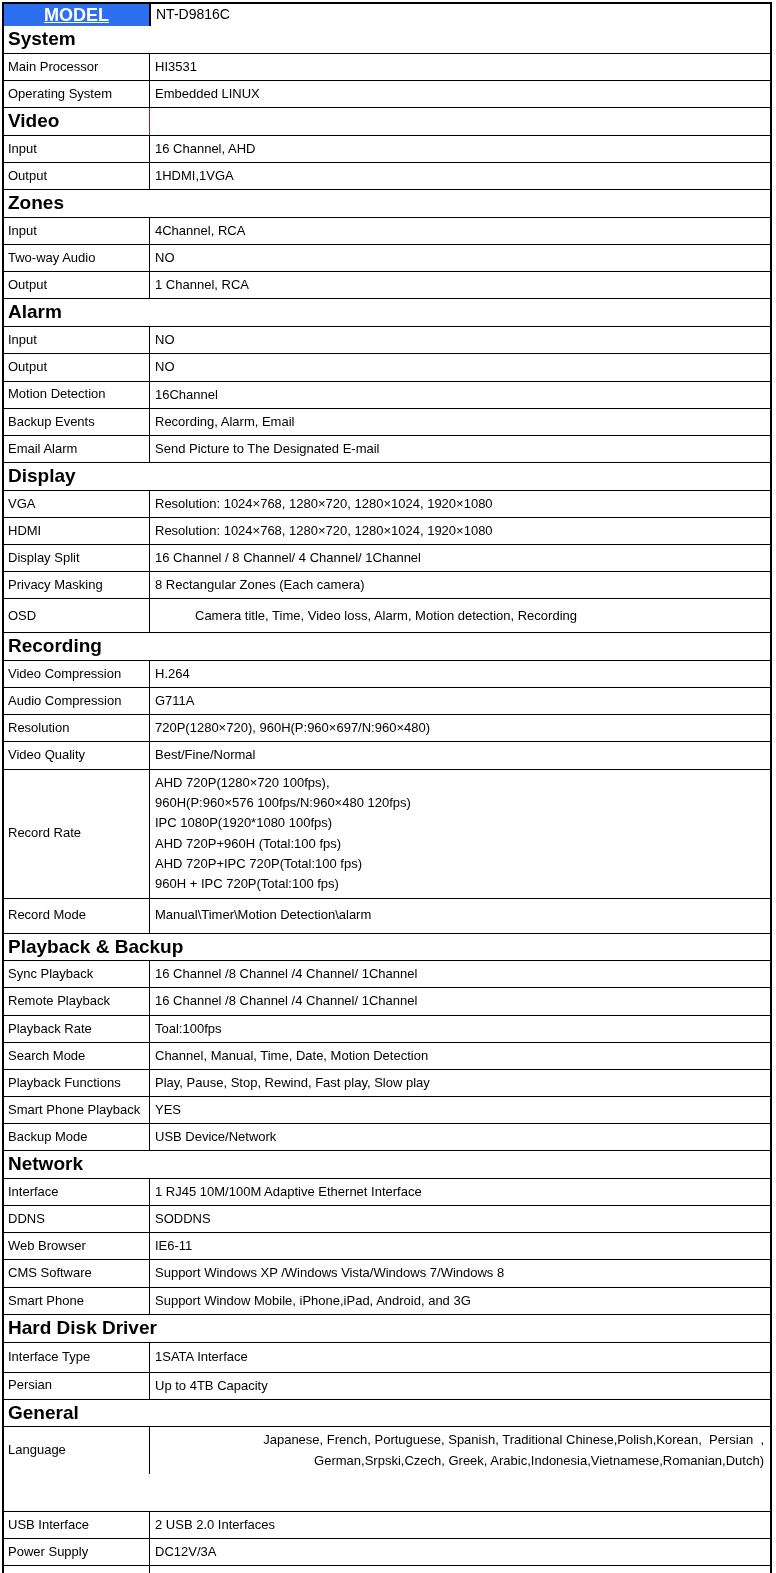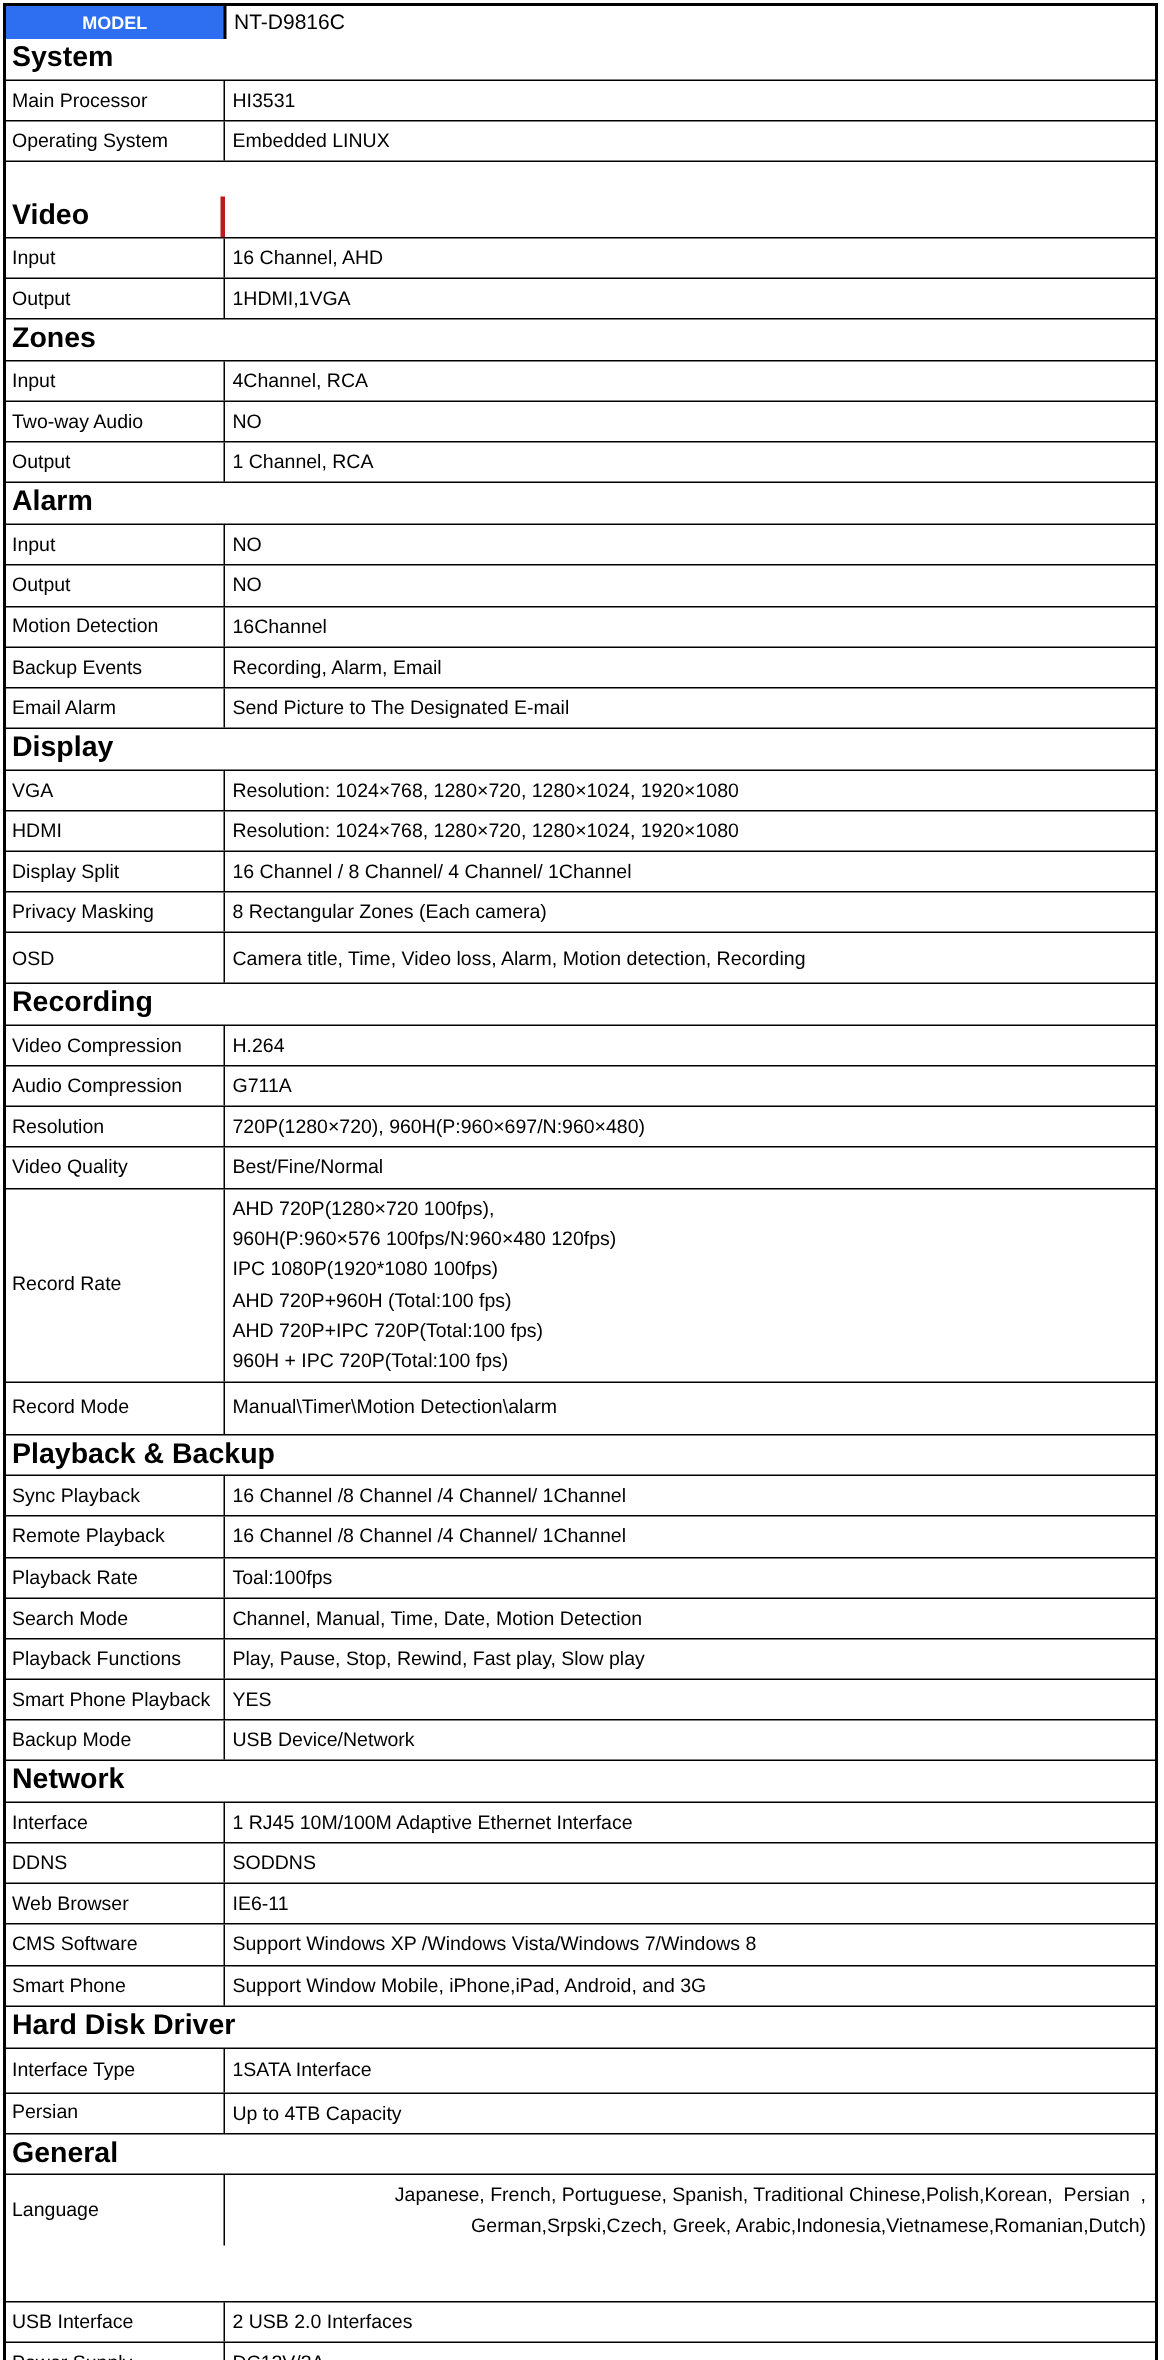--- a/index.html
+++ b/index.html
@@ -37,23 +37,24 @@
     line-height: 1.55;
     white-space: pre-wrap;
   }
   .spec-row { min-height: 26px; }
   
   .model-row { height: 22px; min-height: 22px; }
   .model-label {
     justify-content: center;
     color: #ffffff;
     font-weight: bold;
-    font-size: 12px;
+    font-size: 18px;
     border-right: 1px solid #000000;
     padding: 0 2px;
+    text-decoration: underline;
   }
   .model-value {
     border-left: 1px solid #000000;
     font-size: 14px;
     padding: 0 4px 0 5px;
     line-height: 1.1;
   }
   
   .section-row { min-height: 27px; }
   .section-title-cell {
@@ -61,22 +62,21 @@
     padding: 1px 4px 2px 4px;
     font-size: 19px;
     font-weight: bold;
     line-height: 1.25;
     align-items: center;
     display: flex;
   }
   .section-row.split .section-title-cell {
     flex: 0 0 146px;
     width: 146px;
-    border-right: 3px solid #b91c1c;
-    margin-top: 23px;
+    border-right: 1px solid #b91c1c;
   }
   .section-row .empty-cell { flex: 1 1 auto; }
 </style>
 </head>
 <body>
 
 <div class="page">
   <div class="spec-table">
     <div class="row model-row">
       <div class="cell label-cell model-label" style="background: rgb(46, 111, 242); color: rgb(255, 255, 255);">MODEL</div>
@@ -156,21 +156,21 @@
           <div class="cell value-cell">Resolution: 1024×768, 1280×720, 1280×1024, 1920×1080</div>
         </div>
         <div class="row spec-row">
           <div class="cell label-cell">Display Split</div>
           <div class="cell value-cell">16 Channel / 8 Channel/ 4 Channel/ 1Channel</div>
         </div>
         <div class="row spec-row">
           <div class="cell label-cell">Privacy Masking</div>
           <div class="cell value-cell">8 Rectangular Zones (Each camera)</div>
         </div>
-        <div class="row spec-row" style="min-height: 34px;">
+        <div class="row spec-row" style="min-height: 34px; gap: 40px;">
           <div class="cell label-cell">OSD</div>
           <div class="cell value-cell">Camera title, Time, Video loss, Alarm, Motion detection, Recording</div>
         </div>
         <div class="row section-row">
           <div class="cell section-title-cell">Recording</div>
         </div>
         <div class="row spec-row">
           <div class="cell label-cell">Video Compression</div>
           <div class="cell value-cell">H.264</div>
         </div>

